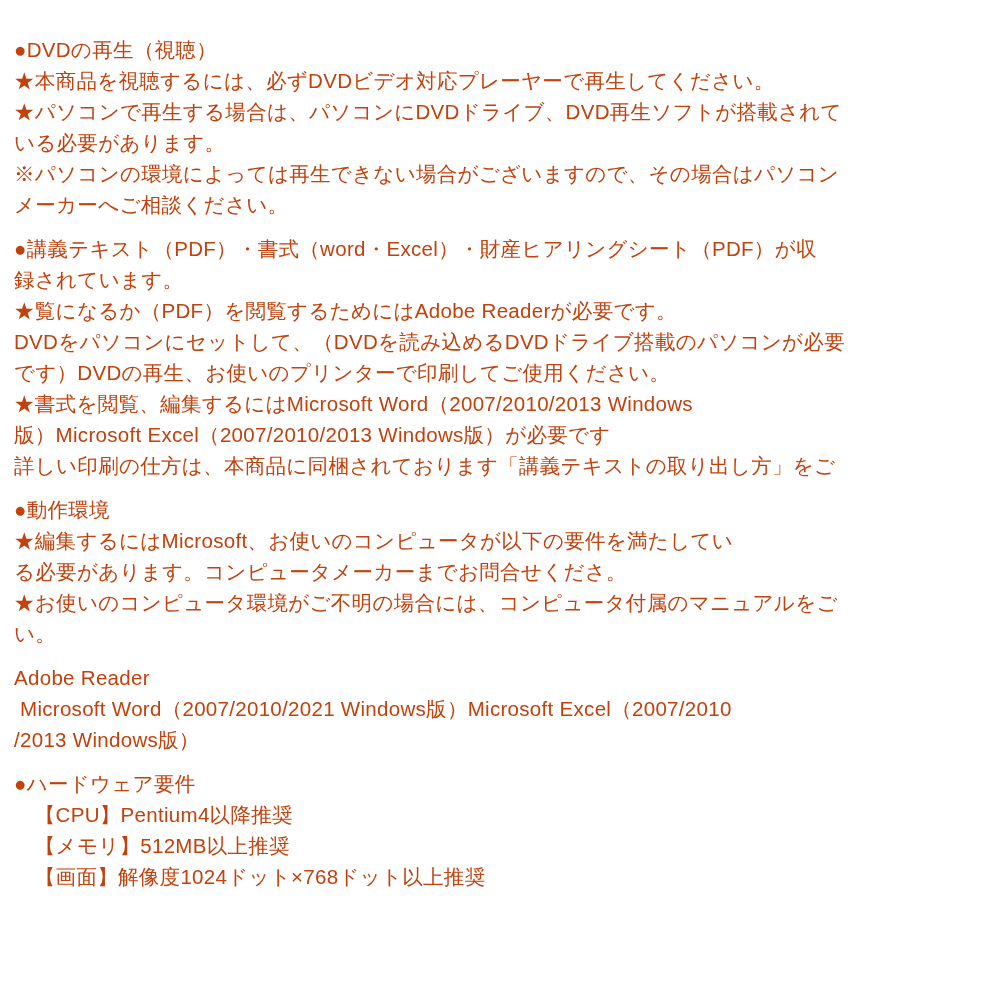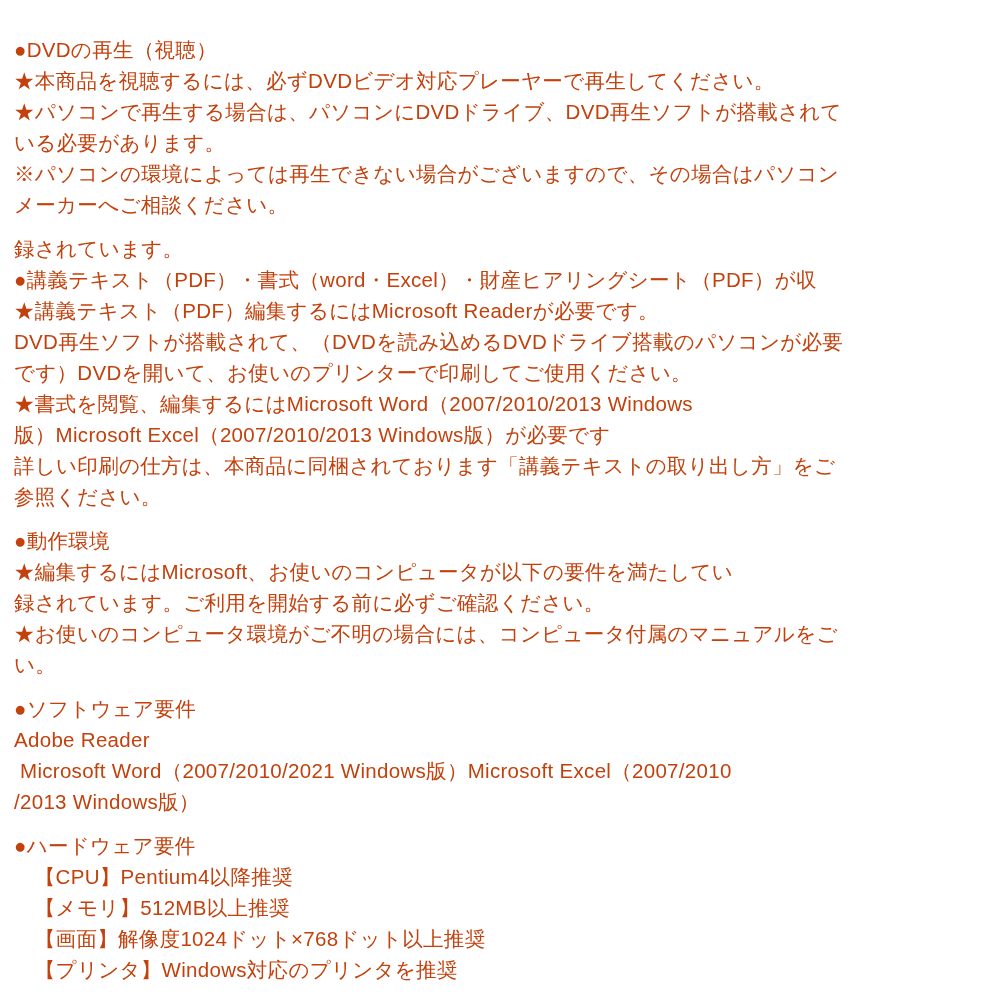--- a/index.html
+++ b/index.html
@@ -44,47 +44,44 @@
   <div class="block">
     <span class="line">●DVDの再生（視聴）</span>
     <span class="line">★本商品を視聴するには、必ずDVDビデオ対応プレーヤーで再生してください。</span>
     <span class="line">★パソコンで再生する場合は、パソコンにDVDドライブ、DVD再生ソフトが搭載されて</span>
     <span class="line">いる必要があります。</span>
     <span class="line">※パソコンの環境によっては再生できない場合がございますので、その場合はパソコン</span>
     <span class="line">メーカーへご相談ください。</span>
   </div>
 
   <div class="block">
+    <span class="line">●講義テキスト（PDF）・書式（word・Excel）・財産ヒアリングシート（PDF）が収</span>
     <span class="line">録されています。</span>
-    <span class="line">●講義テキスト（PDF）・書式（word・Excel）・財産ヒアリングシート（PDF）が収</span>
-    <span class="line">★講義テキスト（PDF）編集するにはMicrosoft Readerが必要です。</span>
-    <span class="line">DVD再生ソフトが搭載されて、（DVDを読み込めるDVDドライブ搭載のパソコンが必要</span>
-    <span class="line">です）DVDを開いて、お使いのプリンターで印刷してご使用ください。</span>
+    <span class="line">★覧になるか（PDF）を閲覧するためにはAdobe Readerが必要です。</span>
+    <span class="line">DVDをパソコンにセットして、（DVDを読み込めるDVDドライブ搭載のパソコンが必要</span>
+    <span class="line">です）DVDの再生、お使いのプリンターで印刷してご使用ください。</span>
     <span class="line">★書式を閲覧、編集するにはMicrosoft Word（2007/2010/2013 Windows</span>
     <span class="line">版）Microsoft Excel（2007/2010/2013 Windows版）が必要です</span>
     <span class="line">詳しい印刷の仕方は、本商品に同梱されております「講義テキストの取り出し方」をご</span>
-    <span class="line">参照ください。</span>
   </div>
 
   <div class="block">
     <span class="line">●動作環境</span>
     <span class="line">★編集するにはMicrosoft、お使いのコンピュータが以下の要件を満たしてい</span>
-    <span class="line">録されています。ご利用を開始する前に必ずご確認ください。</span>
+    <span class="line">る必要があります。コンピュータメーカーまでお問合せくださ。</span>
     <span class="line">★お使いのコンピュータ環境がご不明の場合には、コンピュータ付属のマニュアルをご</span>
     <span class="line">い。</span>
   </div>
 
   <div class="block">
-    <span class="line">●ソフトウェア要件</span>
     <span class="line">Adobe Reader</span>
     <span class="line"> Microsoft Word（2007/2010/2021 Windows版）Microsoft Excel（2007/2010</span>
     <span class="line">/2013 Windows版）</span>
   </div>
 
   <div class="block">
     <span class="line">●ハードウェア要件</span>
     <span class="line">　【CPU】Pentium4以降推奨</span>
     <span class="line">　【メモリ】512MB以上推奨</span>
     <span class="line">　【画面】解像度1024ドット×768ドット以上推奨</span>
-    <span class="line">　【プリンタ】Windows対応のプリンタを推奨</span>
   </div>
 
 </div>
 
 </body></html>

